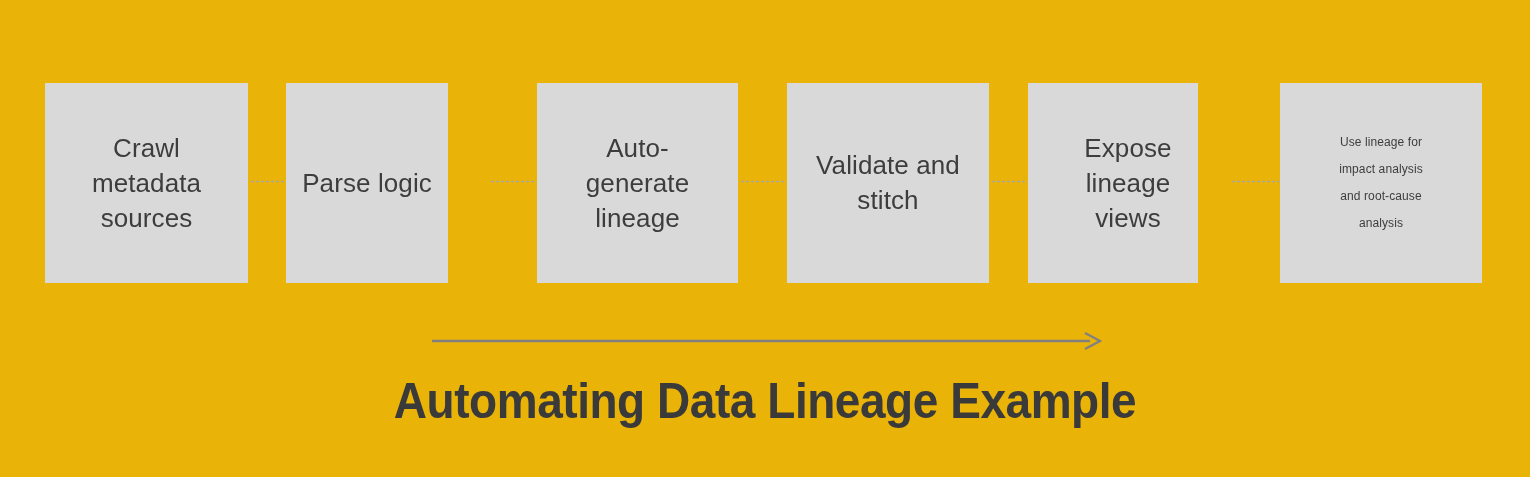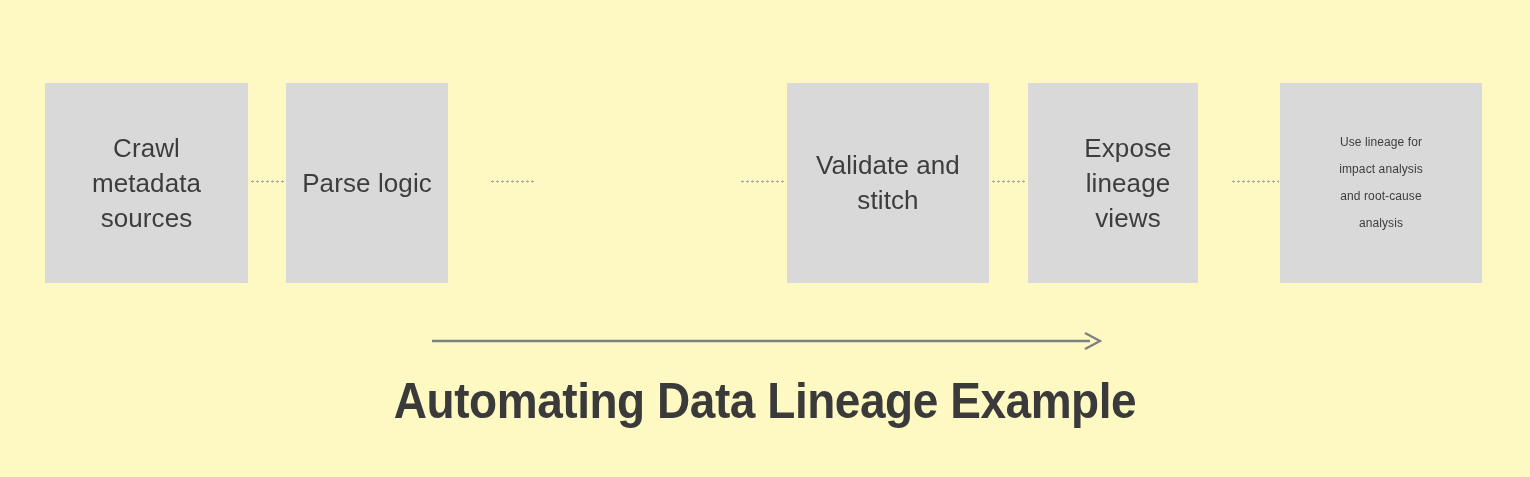--- a/index.html
+++ b/index.html
@@ -10,21 +10,21 @@
     width: 1530px;
     height: 477px;
     background: #ffffff;
     font-family: "Liberation Sans", sans-serif;
     overflow: hidden;
   }
   #canvas {
     position: relative;
     width: 1530px;
     height: 477px;
-    background: #fef9c3;
+    background: #eab308;
   }
 
   
   .stage-box {
     position: absolute;
     top: 83px;
     height: 200px;
     background: #d9d9d9;
     display: flex;
     align-items: center;
@@ -102,20 +102,25 @@
   <div class="stage-box box-1">
     <div class="stage-label">Crawl
 metadata
 sources</div>
   </div>
 
   <div class="stage-box box-2">
     <div class="stage-label">Parse logic</div>
   </div>
 
+  <div class="stage-box box-3">
+    <div class="stage-label">Auto-
+generate
+lineage</div>
+  </div>
 
   <div class="stage-box box-4">
     <div class="stage-label">Validate and
 stitch</div>
   </div>
 
   <div class="stage-box box-5">
     <div class="stage-label">Expose
 lineage views</div>
   </div>

